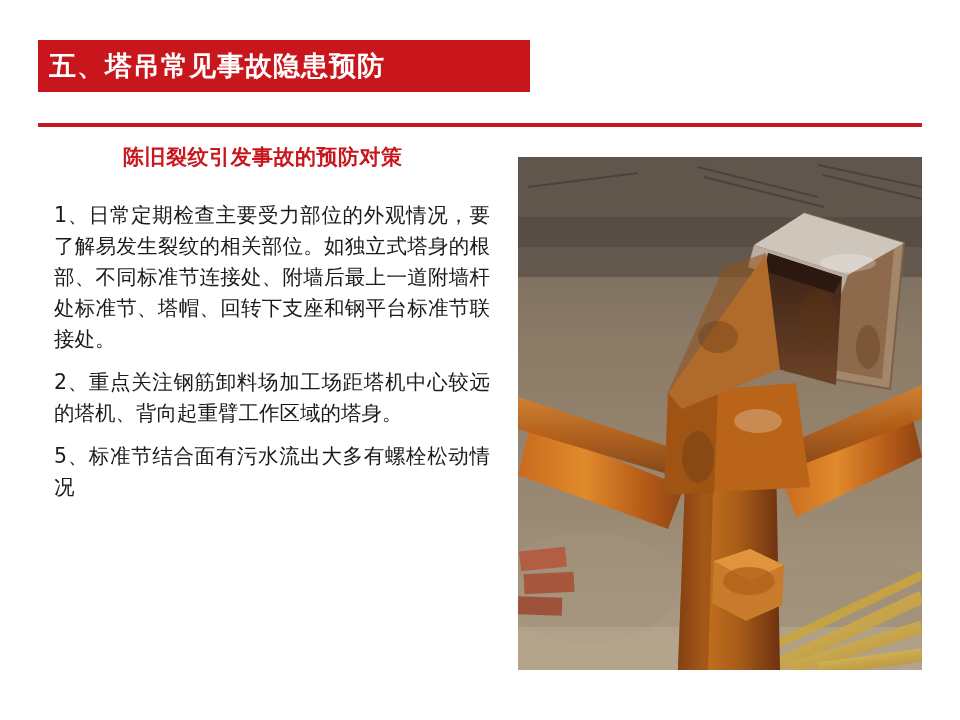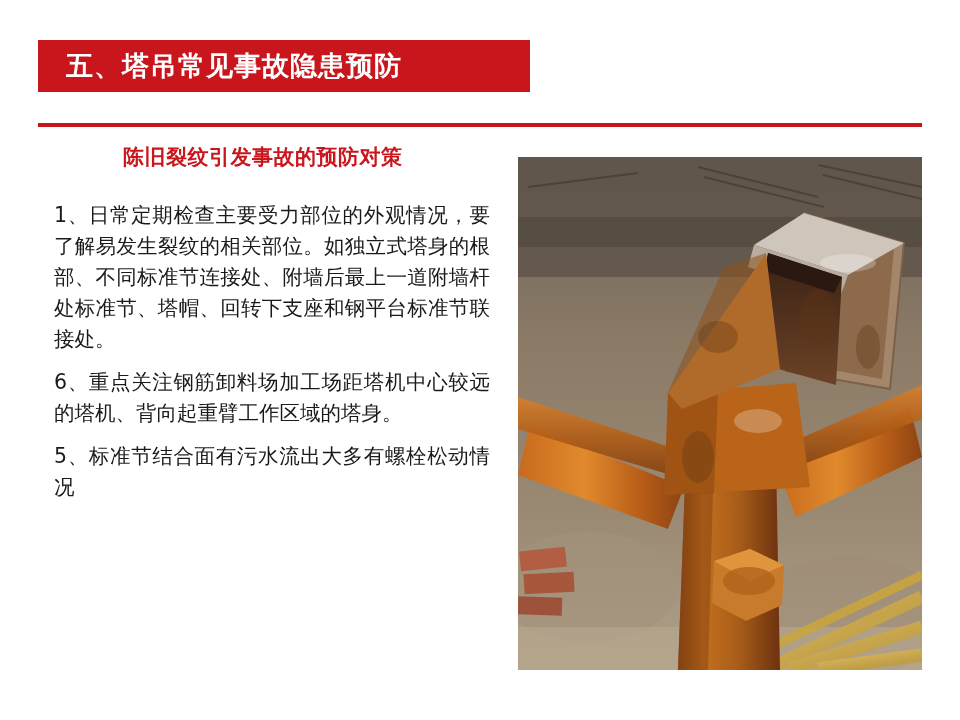--- a/index.html
+++ b/index.html
@@ -28,21 +28,21 @@
     height: 52px;
     background: #c9161d;
     display: flex;
     align-items: center;
   }
   .title-banner .title-text {
     color: #ffffff;
     font-size: 27px;
     font-weight: bold;
     letter-spacing: 1px;
-    padding-left: 28px;
+    padding-left: 11px;
     white-space: nowrap;
   }
   .header-rule {
     position: absolute;
     left: 38px;
     top: 123px;
     width: 884px;
     height: 4px;
     background: #c9161d;
   }
@@ -95,21 +95,21 @@
   <div class="title-banner">
     <span class="title-text">五、塔吊常见事故隐患预防</span>
   </div>
 
   <div class="header-rule"></div>
 
   <div class="subtitle">陈旧裂纹引发事故的预防对策</div>
 
   <div class="body-text">
     <p><span>1、日常定期检查主要受力部位的外观情况，要了解易发生裂纹的相关部位。如独立式塔身的根部、不同标准节连接处、附墙后最上一道附墙杆处标准节、塔帽、回转下支座和钢平台标准节联接处。</span></p>
-    <p><span>6、重点关注钢筋卸料场加工场距塔机中心较远的塔机、背向起重臂工作区域的塔身。</span></p>
+    <p><span>2、重点关注钢筋卸料场加工场距塔机中心较远的塔机、背向起重臂工作区域的塔身。</span></p>
     <p><span>5、标准节结合面有污水流出大多有螺栓松动情况</span></p>
   </div>
 
   <div class="photo">
     <svg width="404" height="513" viewBox="0 0 404 513" xmlns="http://www.w3.org/2000/svg">
       <defs>
         <linearGradient id="gbg" x1="0" y1="0" x2="0" y2="1">
           <stop offset="0" stop-color="#6d6258"></stop>
           <stop offset="0.35" stop-color="#8a7a66"></stop>
           <stop offset="0.7" stop-color="#9b8a73"></stop>

